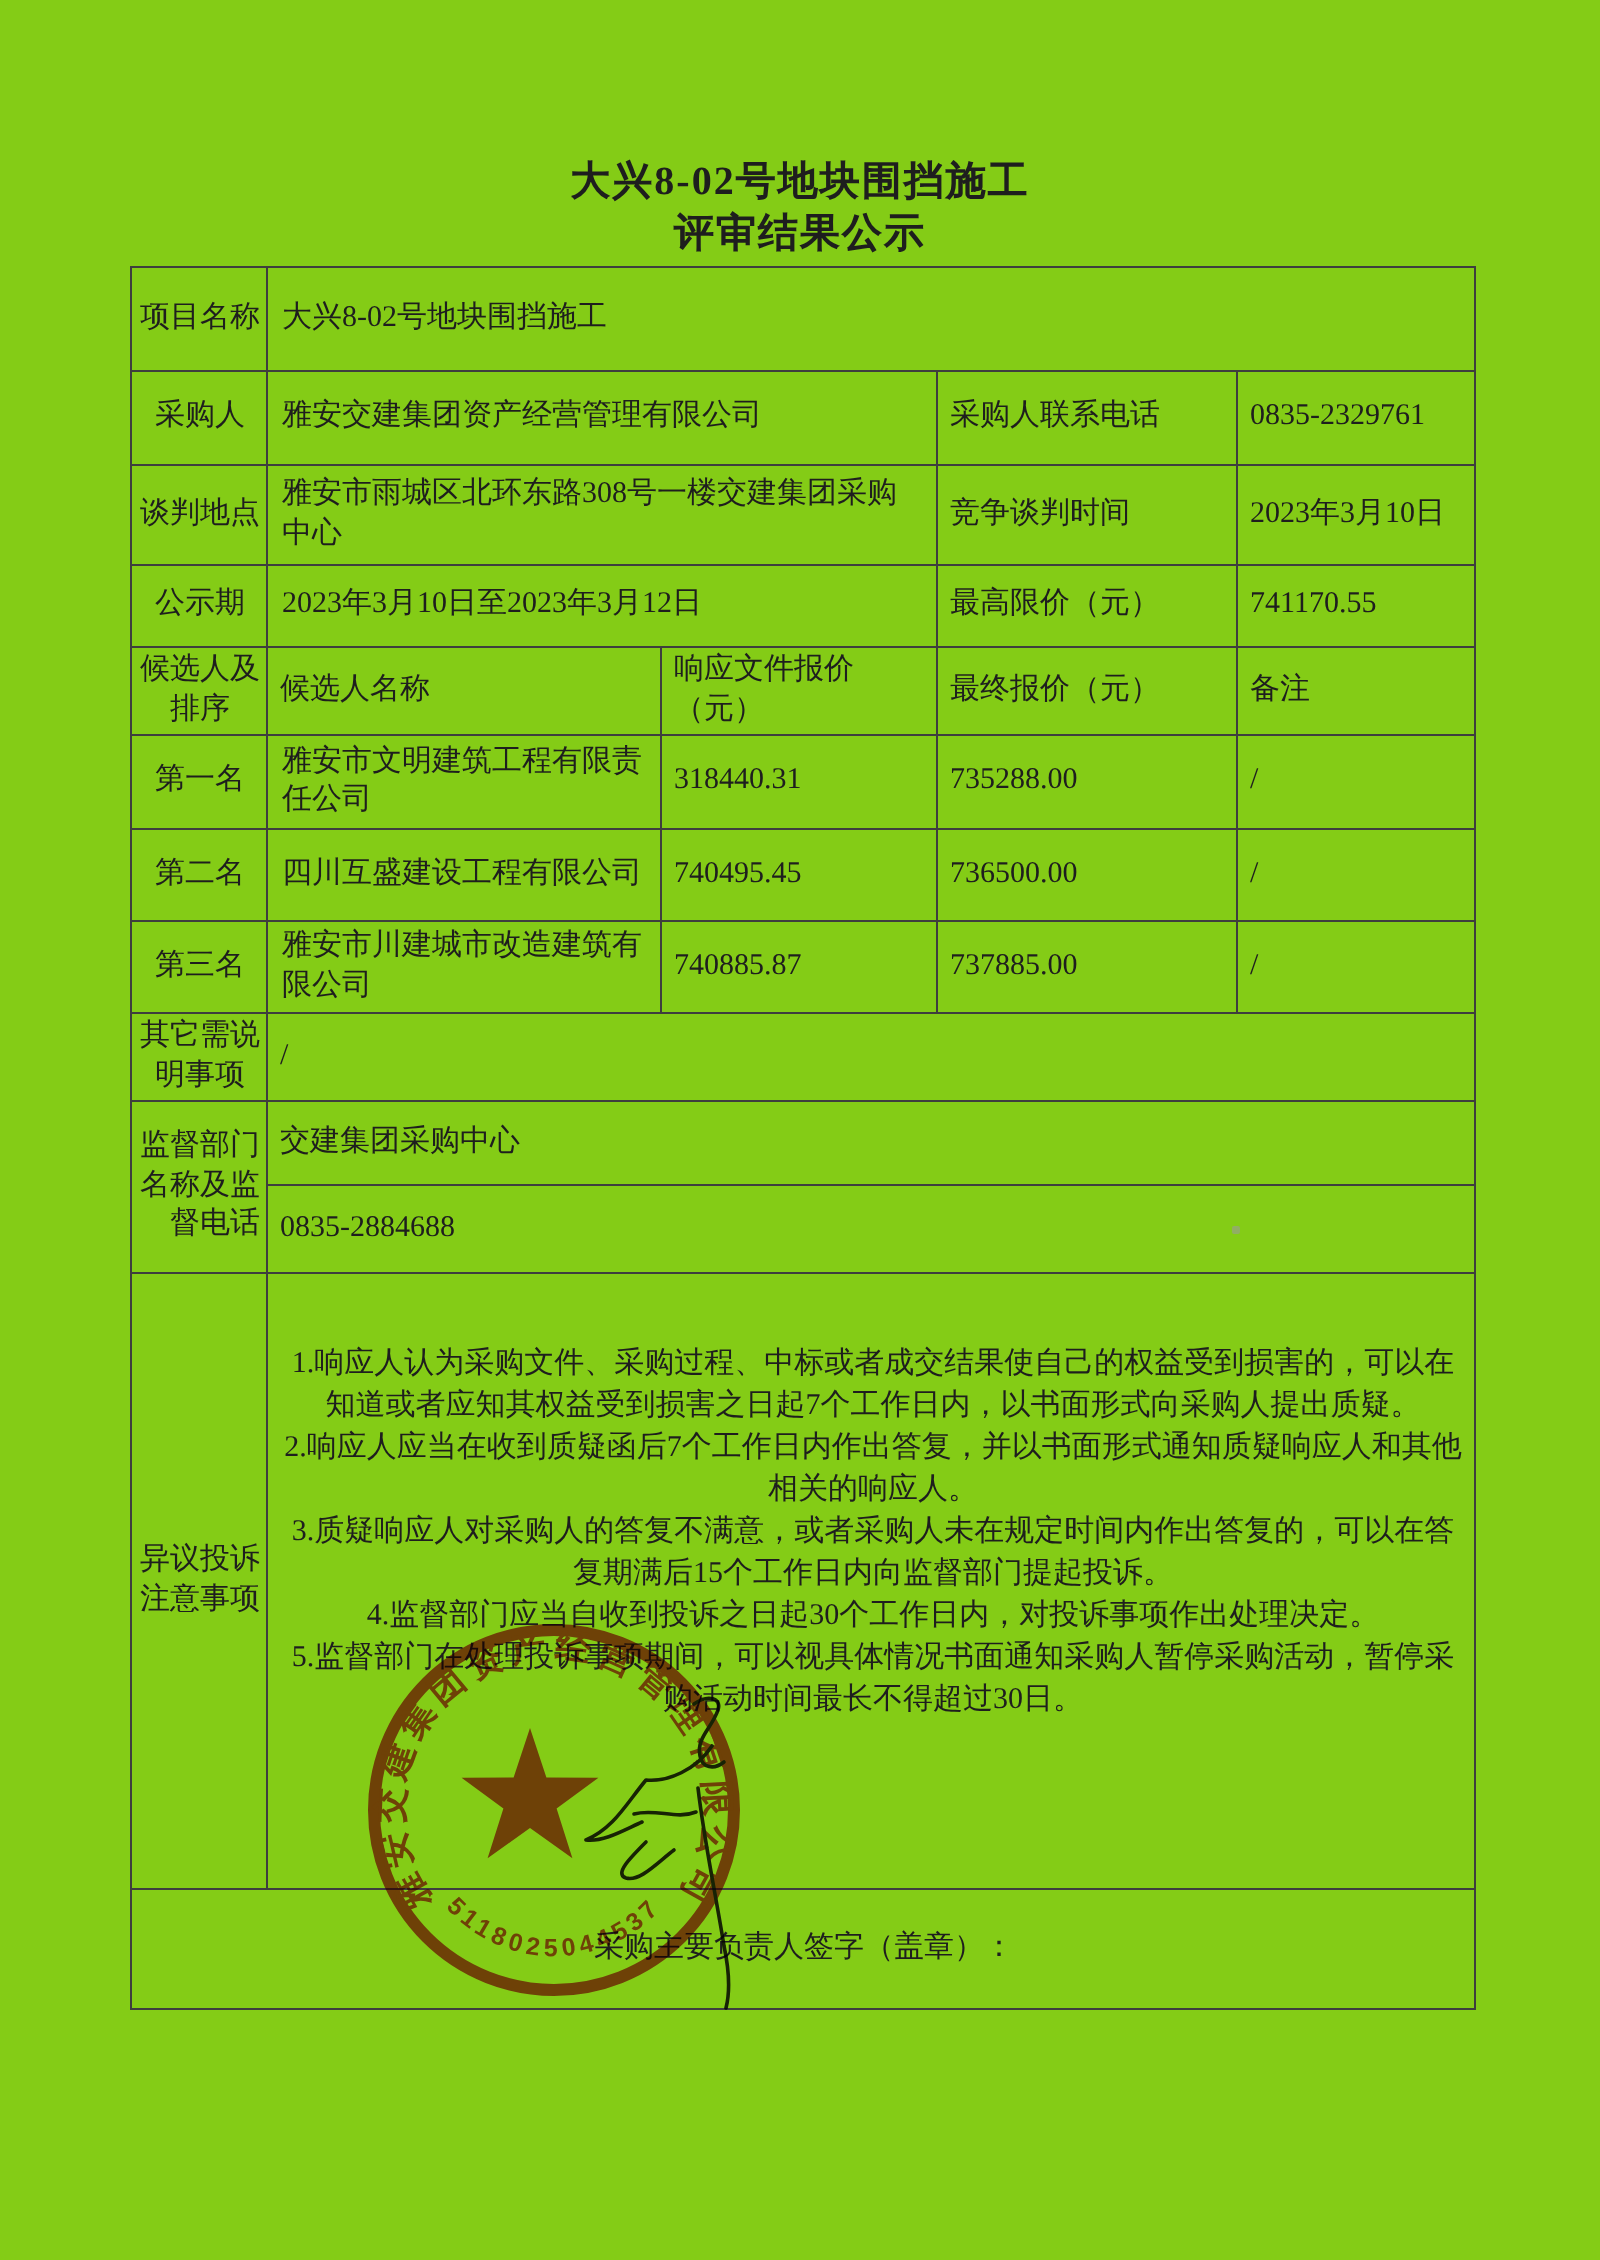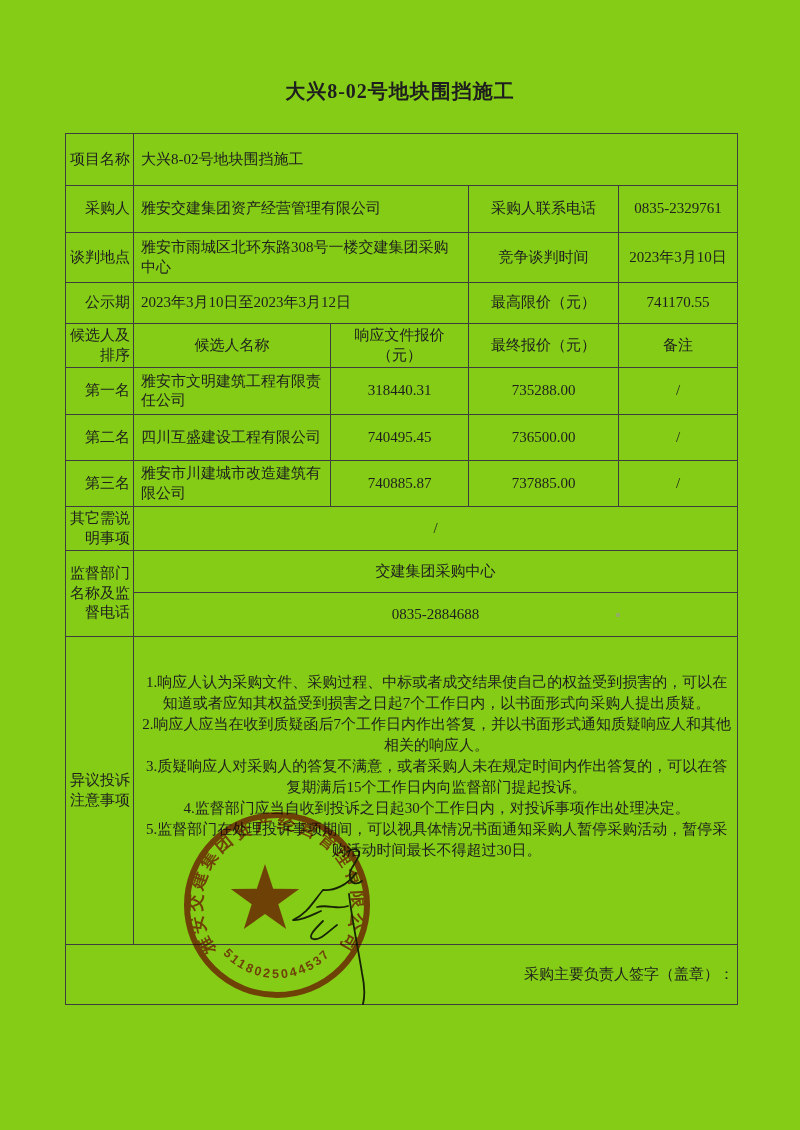--- a/index.html
+++ b/index.html
@@ -12,39 +12,40 @@
     font-size:20px;font-weight:600;line-height:1.3;letter-spacing:1px;
   }
   table.main{
     position:absolute;left:65px;top:133px;width:672px;
     border-collapse:collapse;table-layout:fixed;font-size:15px;
   }
   td{
     border:1px solid #3e3e3e;vertical-align:middle;
     padding:2px 6px;line-height:1.3;word-break:break-all;
   }
-  td.lab{padding:2px 3px 2px 4px;text-align:right;}
+  td.lab{padding:2px 3px 2px 4px;text-align:center;}
   td.lab-c{padding:2px 3px;text-align:right;}
-  td.ctr{text-align:center;}
+  td.ctr{text-align:left;}
   td.val{text-align:left;padding-left:7px;}
   .objection-body{padding:4px 4px 4px 6px;line-height:21px;text-align:center;}
   .objection-body div{margin:0;}
   .sign-row-label{padding-left:4px;}
   .seal-svg{position:absolute;left:150px;top:795px;width:260px;height:240px;
     mix-blend-mode:multiply;pointer-events:none;}
   .artifact-dot{position:absolute;left:616px;top:613px;width:4px;height:4px;
     background:#9a9a9a;opacity:.6;border-radius:1px;}
 </style>
 </head>
 <body>
 
 <div class="page">
 
   <div class="doc-title">
     <div>大兴8-02号地块围挡施工</div>
+    <div>评审结果公示</div>
   </div>
 
   <table class="main">
     <colgroup>
       <col style="width:68px">
         <col style="width:197px">
         <col style="width:138px">
       <col style="width:150px">
         <col style="width:119px">
     </colgroup>

